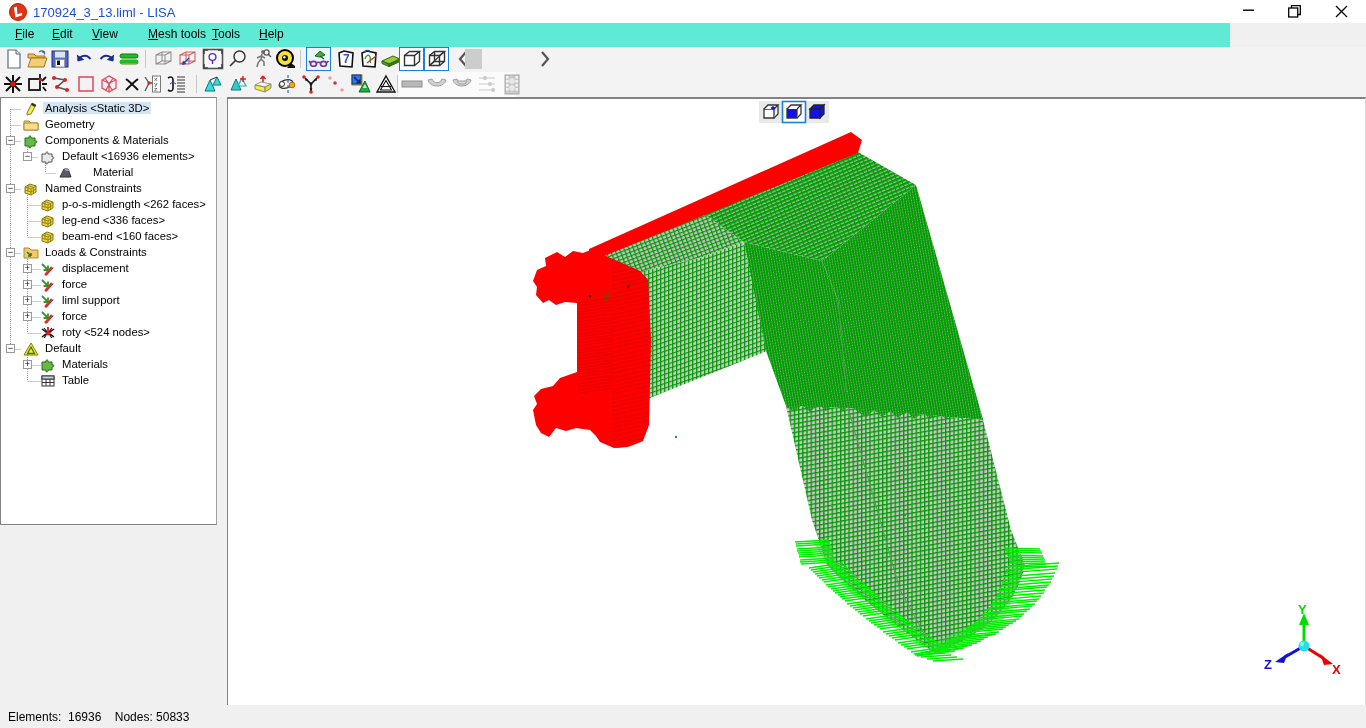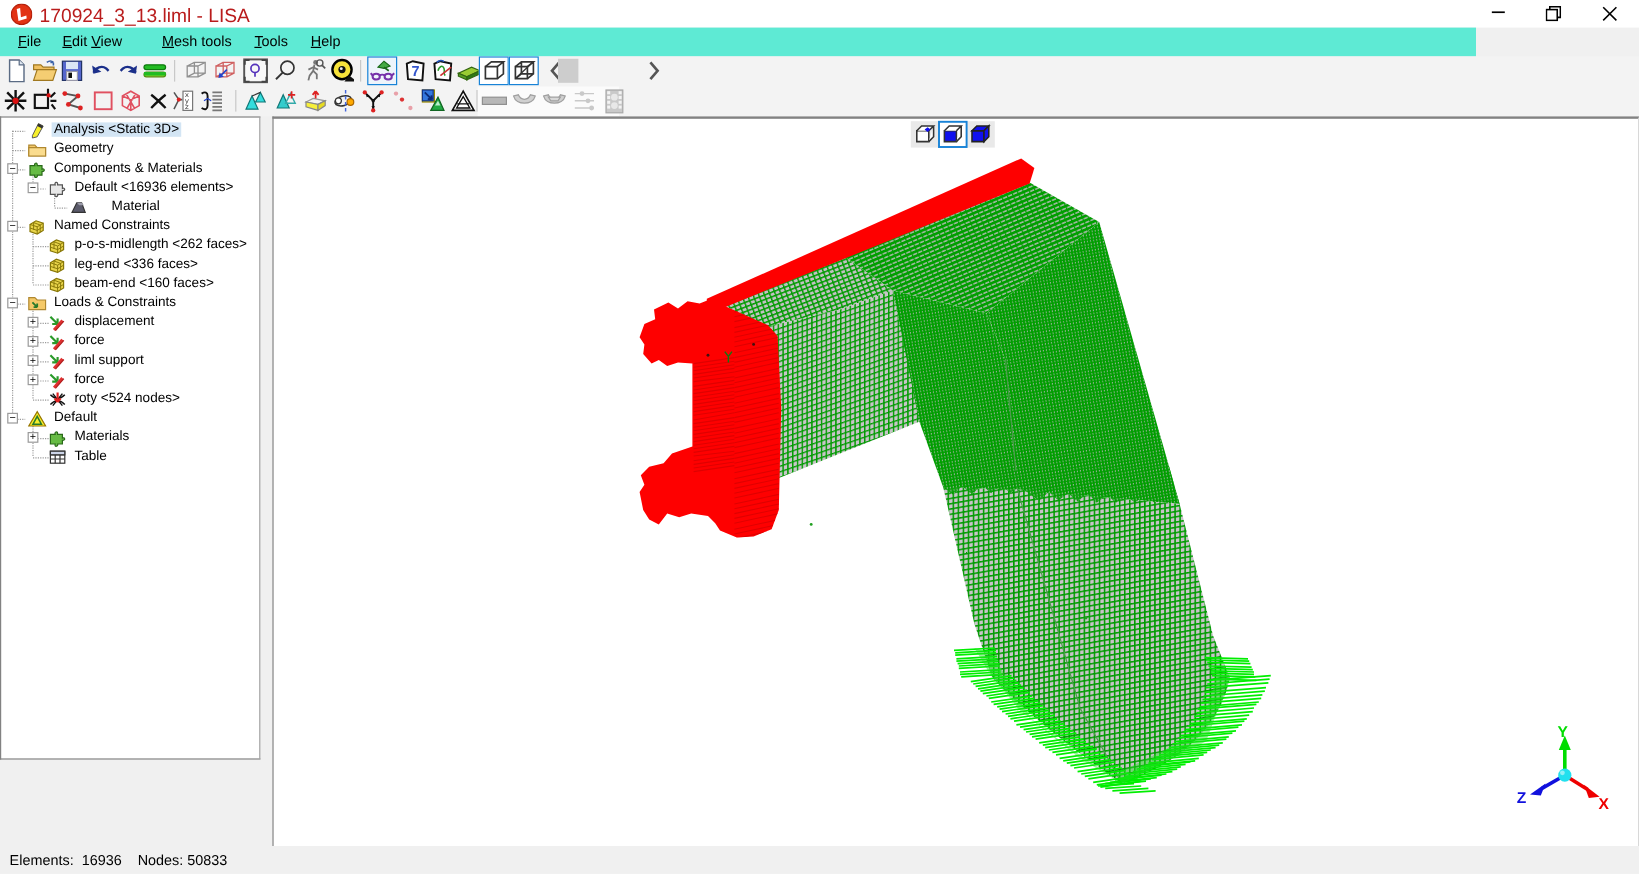--- a/index.html
+++ b/index.html
@@ -1,25 +1,25 @@
 <!DOCTYPE html>
 <html><head><meta charset="utf-8"><style>
 *{margin:0;padding:0;box-sizing:border-box}
 html,body{width:1366px;height:728px;overflow:hidden;font-family:"Liberation Sans",sans-serif;background:#f0f0f0}
 #titlebar{position:absolute;left:0;top:0;width:1366px;height:23px;background:#fff}
-#titlebar .tt{position:absolute;left:33px;top:5px;font-size:16px;color:#b91c1c}
+#titlebar .tt{position:absolute;left:33px;top:5px;font-size:13px;color:#1d4ed8}
 #menubar{position:absolute;left:0;top:23px;width:1230px;height:24px;background:#5eead4;font-size:12px;color:#000}
 #menubar span{position:absolute;top:4px}
 #menubar u{text-decoration:underline}
 #tb1{position:absolute;left:0;top:47px;width:1366px;height:25px;background:#f3f3f3}
 #tb2{position:absolute;left:0;top:72px;width:1366px;height:25px;background:#f3f3f3}
 .ic{position:absolute}
 .sel{position:absolute;border:1px solid #1883d7;background:#eef4fb}
 .vsep{position:absolute;width:1px;height:18px;background:#c8c8c8;top:3px}
-#tree{position:absolute;left:0;top:97px;width:217px;height:536px;background:#fff;border:1px solid #828282;border-right:1px solid #a0a0a0;font-size:11.3px;color:#000}
+#tree{position:absolute;left:0;top:97px;width:217px;height:428px;background:#fff;border:1px solid #828282;border-right:1px solid #a0a0a0;font-size:11.3px;color:#000}
 .trow{position:absolute;height:16px;white-space:nowrap}
 .trow .lbl{position:absolute;top:1px}
 .eb{position:absolute;width:9px;height:9px;border:1px solid #9a9a9a;background:#fff;top:3px;font-size:9px;line-height:7px;text-align:center;color:#000}
 #vp{position:absolute;left:227px;top:97px;width:1139px;height:608px;background:#fff;border-top:2px solid #828282;border-left:1px solid #828282;border-right:1px solid #d8d8d8}
 #statusbar{position:absolute;left:0;top:705px;width:1366px;height:23px;background:#f0f0f0;font-size:12px;color:#000}
 #statusbar span{position:absolute;top:5px}
 </style></head><body>
 <div id="titlebar">
 <svg class="ic" style="left:9px;top:3px" width="18" height="18" viewBox="0 0 18 18">
 <circle cx="9" cy="9" r="8.5" fill="#e23314"></circle>
@@ -34,22 +34,22 @@
       <rect x="0.7" y="3" width="9" height="9" fill="none" stroke="#000" stroke-width="1.3"></rect>
       <path d="M3.5 3 V0.7 H12.3 V9.5 H9.7" fill="none" stroke="#000" stroke-width="1.3"></path>
     </svg>
 <svg class="ic" style="left:1335px;top:5px" width="13" height="13" viewBox="0 0 13 13">
       <path d="M1 1 L12 12 M12 1 L1 12" stroke="#000" stroke-width="1.3"></path>
     </svg>
 </div>
 <div id="menubar">
 <span style="left:15px"><u>F</u>ile</span>
 <span style="left:52px"><u>E</u>dit</span>
-<span style="left:76px"><u>V</u>iew</span>
-<span style="left:135px"><u>M</u>esh tools</span>
+<span style="left:92px"><u>V</u>iew</span>
+<span style="left:148px"><u>M</u>esh tools</span>
 <span style="left:212px"><u>T</u>ools</span>
 <span style="left:259px"><u>H</u>elp</span>
 </div>
 <div id="tb1">
     <svg class="ic" style="left:2px;top:0px" width="24" height="24" viewBox="0 0 24 24">
       <path d="M6 3 H14 L18 7 V21 H6 Z" fill="#fff" stroke="#5a6b84" stroke-width="1.2"></path>
       <path d="M14 3 L14 7 L18 7" fill="#dfe7f2" stroke="#5a6b84" stroke-width="1"></path>
     </svg>
     <svg class="ic" style="left:25px;top:0px" width="24" height="24" viewBox="0 0 24 24">
       <path d="M3 7 H9 L11 9 H20 V11 H3 Z" fill="#f0c060" stroke="#a07820" stroke-width="1"></path>

